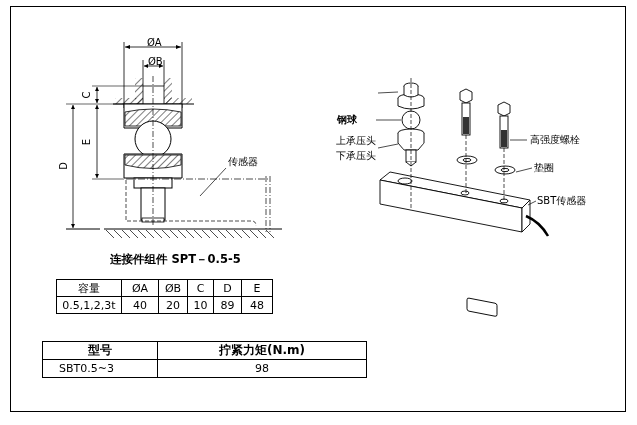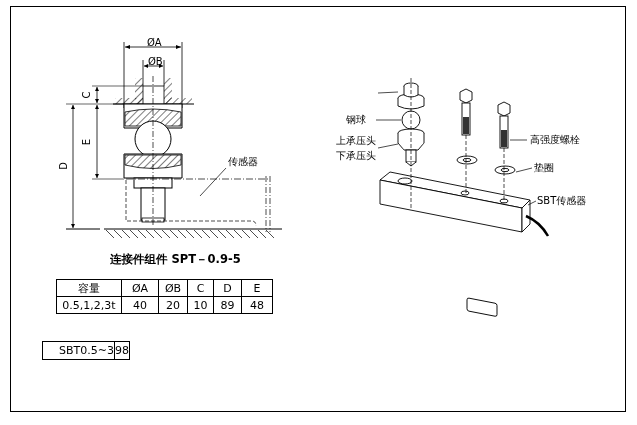--- a/index.html
+++ b/index.html
@@ -172,28 +172,28 @@
     <g stroke="#000" stroke-width="0.7">
       <line x1="378" y1="93" x2="398" y2="92"></line>
       <line x1="376" y1="120" x2="401" y2="120"></line>
       <line x1="378" y1="148" x2="398" y2="144"></line>
       <line x1="510" y1="140" x2="527" y2="140"></line>
       <line x1="516" y1="172" x2="532" y2="168"></line>
       <line x1="528" y1="205" x2="536" y2="201"></line>
     </g>
   </svg>
   <span class="label" style="left:336px;top:87px;margin-top:48px;">上承压头</span>
-  <span class="label" style="left:346px;top:114px;">钢球</span>
+  <span class="label" style="left:337px;top:114px;font-weight:bold;">钢球</span>
   <span class="label" style="left:336px;top:142px;margin-top:8px;">下承压头</span>
   <span class="label" style="left:530px;top:134px;">高强度螺栓</span>
   <span class="label" style="left:534px;top:162px;">垫圈</span>
   <span class="label" style="left:537px;top:195px;">SBT传感器</span>
 </div>
 
-<div class="title">连接件组件 SPT－0.9-5</div>
+<div class="title">连接件组件 SPT－0.5-5</div>
 <table class="spec">
   <tbody>
       <tr>
     <td style="width:64px;">容量</td>
     <td style="width:36px;">ØA</td>
     <td style="width:28px;">ØB</td>
     <td style="width:25px;">C</td>
     <td style="width:27px;">D</td>
     <td style="width:30px;">E</td>
   </tr>
@@ -203,18 +203,22 @@
     <td>20</td>
     <td>10</td>
     <td>89</td>
     <td>48</td>
   </tr>
 </tbody>
   </table>
 
 <table class="torque">
   <tbody>
+      <tr class="hdr">
+    <td style="width:114px;">型号</td>
+    <td style="width:208px;">拧紧力矩(N.m)</td>
+  </tr>
   <tr>
     <td class="model">SBT0.5~3</td>
     <td>98</td>
   </tr>
 </tbody>
   </table>
 
 </body></html>

